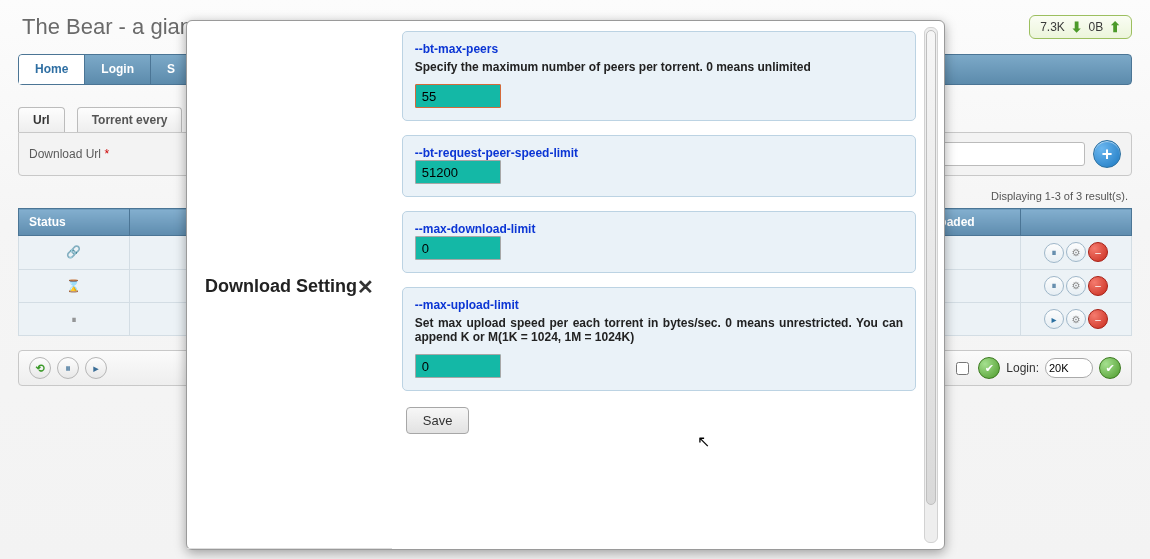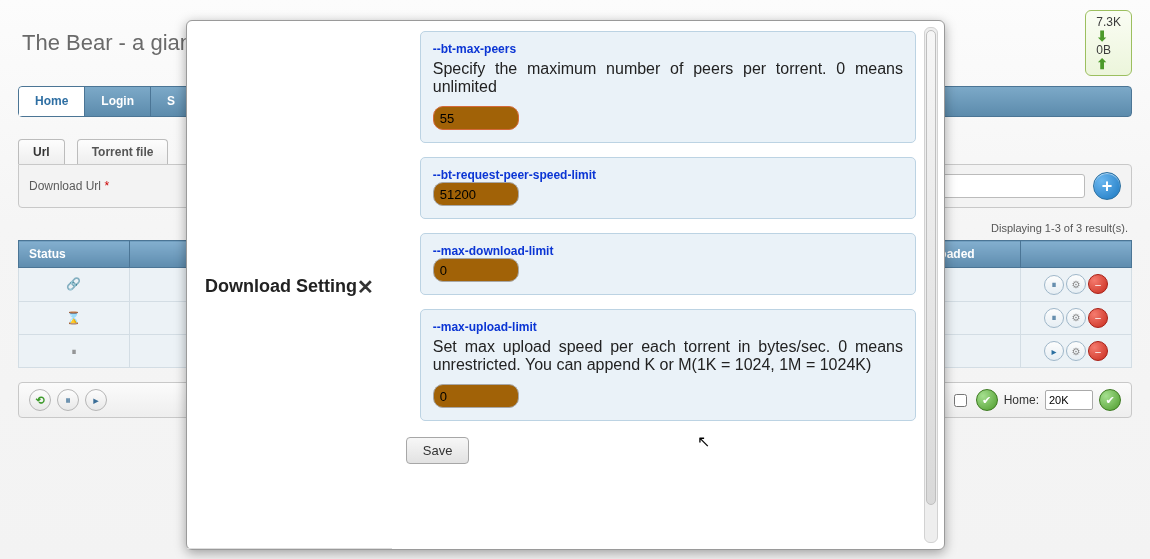--- a/index.html
+++ b/index.html
@@ -33,23 +33,24 @@
     color: #6a6a6a;
     font-weight: normal;
     margin: 4px;
   }
   .speed-box {
     border: 1px solid #9cbf5f;
     border-radius: 6px;
     padding: 4px 10px;
     background: linear-gradient(#fafdf4, #ecf5db);
     display: flex;
+    align-items: center;
+    gap: 6px;
     font-size: 12px;
     color: #3a3a3a;
-    flex-direction: column;
   }
   .arrow { font-weight: bold; font-size: 14px; line-height: 1; }
   .arrow.down { color: #4c9a2a; }
   .arrow.up   { color: #4c9a2a; }
 
   
   .nav {
     margin-top: 10px;
     background: linear-gradient(#7ca9c8, #5c8bac);
     border: 1px solid #4b7595;
@@ -176,21 +177,21 @@
     border-radius: 4px;
     background: linear-gradient(#fbfbfb,#eeeeee);
     padding: 6px 10px;
     display: flex;
     align-items: center;
     gap: 6px;
   }
   .footer-right { margin-left:auto; display:flex; align-items:center; gap:6px; }
   .tiny-input {
     width: 40px; height: 18px;
-    border:1px solid #aaa; border-radius:2px;
+    border:1px solid #aaa; border-radius:10px;
     font-size:11px; padding:0 3px;
   }
   .circle {
     width:20px; height:20px; border-radius:50%;
     border:1px solid #b6b6b6;
     background:linear-gradient(#fdfdfd,#e8e8e8);
     display:inline-flex; align-items:center; justify-content:center;
     font-size:11px; color:#3a6d96;
   }
   .circle.green { background: radial-gradient(circle at 30% 30%, #a5e08f, #4c9a2a); border-color:#3c7a20; color:#fff; }
@@ -245,42 +246,42 @@
     background: linear-gradient(#f6f6f6,#d9d9d9);
     border:1px solid #bfbfbf;
     border-radius:5px;
   }
 
   .setting {
     border:1px solid #bcd3e3;
     background:#eaf2f8;
     border-radius:5px;
     padding:10px 12px 12px;
-    margin:0 6px 14px 20px;
+    margin:0 6px 14px 2px;
   }
   .setting .key {
     color:#0b35d4;
     font-weight:bold;
     font-size:12px;
   }
   .setting .desc {
-    font-weight:normal;
-    font-size:16px;
+    font-weight:bold;
+    font-size:12px;
     color:#222;
     margin:4px 0 10px;
     text-align:justify;
   }
   .setting input[type=text] {
     width:72px;
     height:22px;
     padding:0 6px;
     font-size:13px;
     border:1px solid #a7a7a7;
-    border-radius:10px;
-    background:#a16207;
+    border-radius:1px;
+    background:#14b8a6;
   }
   .setting input.focused {
     border-color:#d46a3a;
     outline:none;
   }
   .save-btn {
     margin:2px 0 0 6px;
     padding:5px 16px;
     border:1px solid #a7a7a7;
     border-radius:4px;
@@ -315,21 +316,21 @@
   </div>
 
   <div class="nav">
     <div class="tab active">Home</div>
     <div class="tab">Login</div>
     <div class="tab">S</div>
   </div>
 
   <div class="subtabs">
     <div class="subtab">Url</div>
-    <div class="subtab">Torrent file</div>
+    <div class="subtab">Torrent every</div>
   </div>
 
   <div class="panel">
     <div>
       <span class="dl-label">Download Url</span>
       <span class="req"> *</span>
     </div>
     <div style="display:flex;align-items:center;">
       <input class="search-box" type="text" style="">
       <span class="plus-btn">+</span>
@@ -371,21 +372,21 @@
 
   <div class="footer-bar">
     <span class="circle">
         <span class="refresh-ico">⟲</span>
       </span>
     <span class="circle">⏸</span>
     <span class="circle">▸</span>
     <div class="footer-right">
       <input type="checkbox" style="">
       <span class="circle green">✔</span>
-      <span>Home:</span>
+      <span>Login:</span>
       <input class="tiny-input" type="text" value="20K" style="">
       <span class="circle green">✔</span>
     </div>
   </div>
 
   <div class="modal-overlay">
     <div class="modal-header">
       <span>Download Setting</span>
       <span class="modal-close">✕</span>
     </div>

